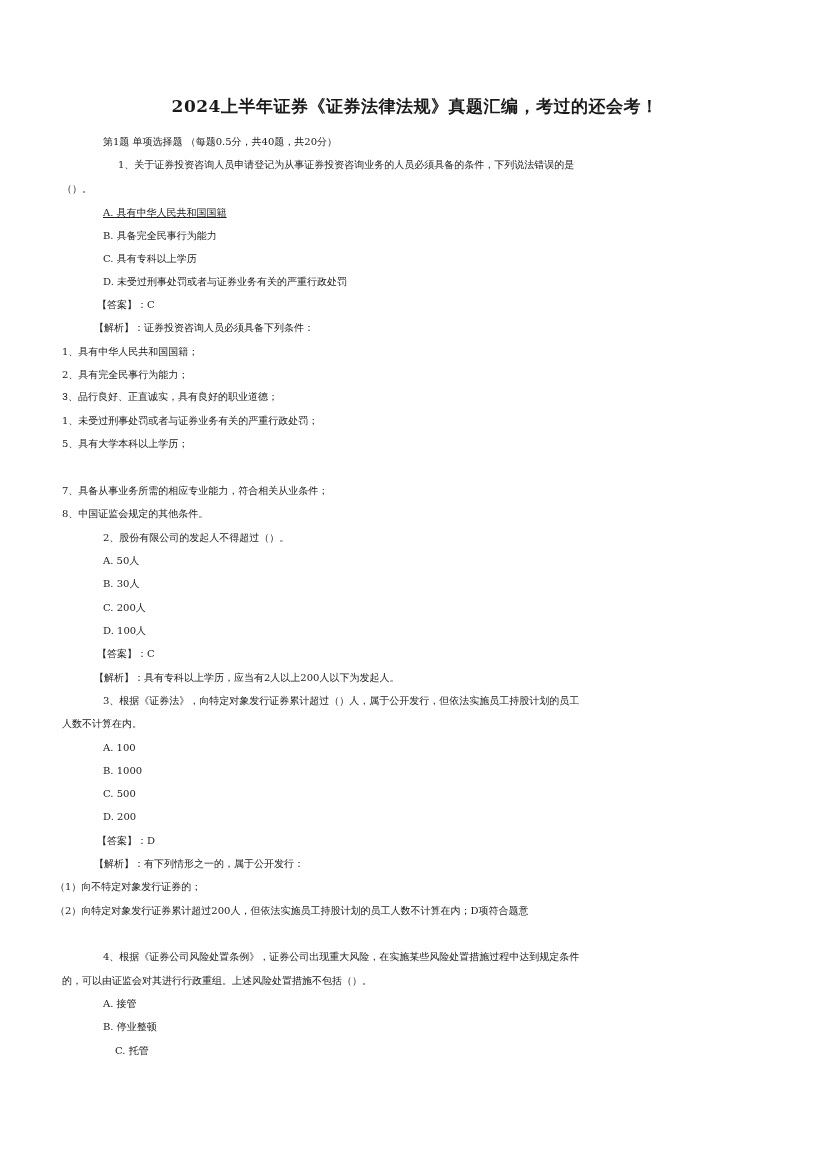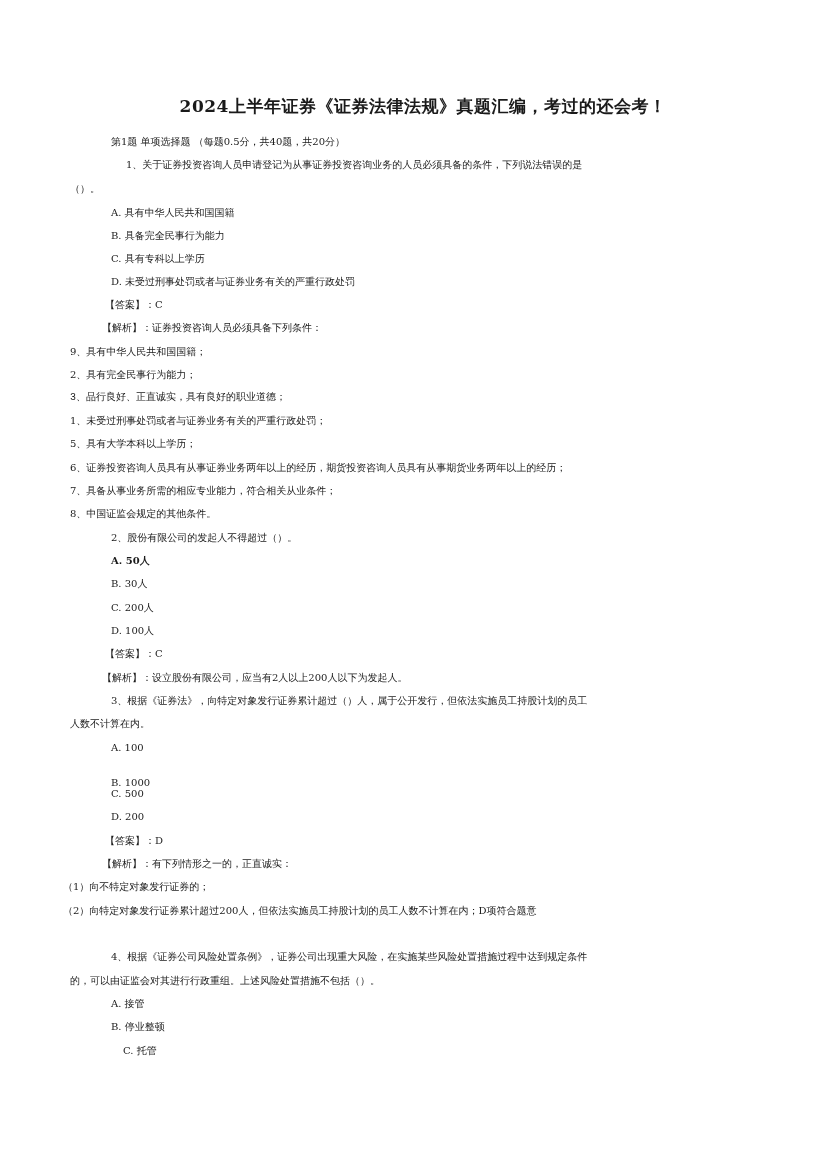--- a/index.html
+++ b/index.html
@@ -1,63 +1,62 @@
 <!DOCTYPE html>
 <html><head>
 <meta charset="utf-8">
 <style>
   html, body { margin:0; padding:0; background:#ffffff; }
   body { width:830px; height:1175px; position:relative; overflow:hidden;
          font-family:"DejaVu Serif", "Liberation Serif", serif; color:#1a1a1a; }
-  .page { position:absolute; left:8px; top:0; width:759px; height:1175px; }
+  .page { position:absolute; left:0; top:0; width:759px; height:1175px; }
   .title { position:absolute; left:0; width:830px; top:95px; text-align:center;
            font-size:17px; font-weight:bold; letter-spacing:0.5px; }
   .line { position:absolute; font-size:10px; white-space:nowrap; line-height:16px; }
 </style>
 </head>
 <body>
 
 <div class="page">
   <div class="title">2024上半年证券《证券法律法规》真题汇编，考过的还会考！</div>
 
   <div class="line" style="left:103px;top:134px;">第1题 单项选择题 （每题0.5分，共40题，共20分）</div>
 
   <div class="line" style="left:118px;top:157px;">1、关于证券投资咨询人员申请登记为从事证券投资咨询业务的人员必须具备的条件，下列说法错误的是</div>
   <div class="line" style="left:62px;top:181px;">（）。</div>
-  <div class="line" style="left:103px;top:205px;">A. 具有中华人民共和国国籍</div>
+  <div class="line" style="left:103px;top:205px;text-decoration:underline;">A. 具有中华人民共和国国籍</div>
   <div class="line" style="left:103px;top:228px;">B. 具备完全民事行为能力</div>
   <div class="line" style="left:103px;top:251px;">C. 具有专科以上学历</div>
   <div class="line" style="left:103px;top:274px;">D. 未受过刑事处罚或者与证券业务有关的严重行政处罚</div>
   <div class="line" style="left:97px;top:297px;">【答案】：C</div>
   <div class="line" style="left:94px;top:320px;">【解析】：证券投资咨询人员必须具备下列条件：</div>
-  <div class="line" style="left:62px;top:344px;">9、具有中华人民共和国国籍；</div>
+  <div class="line" style="left:62px;top:344px;">1、具有中华人民共和国国籍；</div>
   <div class="line" style="left:62px;top:367px;">2、具有完全民事行为能力；</div>
   <div class="line" style="left:62px;top:390px;font-family:Liberation Mono, monospace;">3、品行良好、正直诚实，具有良好的职业道德；</div>
   <div class="line" style="left:62px;top:413px;">1、未受过刑事处罚或者与证券业务有关的严重行政处罚；</div>
   <div class="line" style="left:62px;top:436px;">5、具有大学本科以上学历；</div>
-  <div class="line" style="left:62px;top:460px;">6、证券投资咨询人员具有从事证券业务两年以上的经历，期货投资咨询人员具有从事期货业务两年以上的经历；</div>
   <div class="line" style="left:62px;top:483px;">7、具备从事业务所需的相应专业能力，符合相关从业条件；</div>
   <div class="line" style="left:62px;top:506px;">8、中国证监会规定的其他条件。</div>
 
   <div class="line" style="left:103px;top:530px;">2、股份有限公司的发起人不得超过（）。</div>
-  <div class="line" style="left:103px;top:553px;font-weight:bold;">A. 50人</div>
+  <div class="line" style="left:103px;top:553px;">A. 50人</div>
   <div class="line" style="left:103px;top:576px;">B. 30人</div>
   <div class="line" style="left:103px;top:600px;">C. 200人</div>
   <div class="line" style="left:103px;top:623px;">D. 100人</div>
   <div class="line" style="left:97px;top:646px;">【答案】：C</div>
-  <div class="line" style="left:94px;top:670px;">【解析】：设立股份有限公司，应当有2人以上200人以下为发起人。</div>
+  <div class="line" style="left:94px;top:670px;">【解析】：具有专科以上学历，应当有2人以上200人以下为发起人。</div>
 
   <div class="line" style="left:103px;top:693px;">3、根据《证券法》，向特定对象发行证券累计超过（）人，属于公开发行，但依法实施员工持股计划的员工</div>
   <div class="line" style="left:62px;top:716px;">人数不计算在内。</div>
   <div class="line" style="left:103px;top:740px;">A. 100</div>
-  <div class="line" style="left:103px;top:763px;margin-top:12px;">B. 1000</div>
+  <div class="line" style="left:103px;top:763px;">B. 1000</div>
   <div class="line" style="left:103px;top:786px;">C. 500</div>
   <div class="line" style="left:103px;top:809px;">D. 200</div>
   <div class="line" style="left:97px;top:833px;">【答案】：D</div>
-  <div class="line" style="left:94px;top:856px;">【解析】：有下列情形之一的，正直诚实：</div>
+  <div class="line" style="left:94px;top:856px;">【解析】：有下列情形之一的，属于公开发行：</div>
   <div class="line" style="left:55px;top:879px;">（1）向不特定对象发行证券的；</div>
   <div class="line" style="left:55px;top:903px;">（2）向特定对象发行证券累计超过200人，但依法实施员工持股计划的员工人数不计算在内；D项符合题意</div>
 
   <div class="line" style="left:103px;top:949px;">4、根据《证券公司风险处置条例》，证券公司出现重大风险，在实施某些风险处置措施过程中达到规定条件</div>
   <div class="line" style="left:62px;top:973px;">的，可以由证监会对其进行行政重组。上述风险处置措施不包括（）。</div>
   <div class="line" style="left:103px;top:996px;text-align:right;">A. 接管</div>
   <div class="line" style="left:103px;top:1019px;">B. 停业整顿</div>
   <div class="line" style="left:103px;top:1043px;margin-left:12px;">C. 托管</div>
 </div>
 

